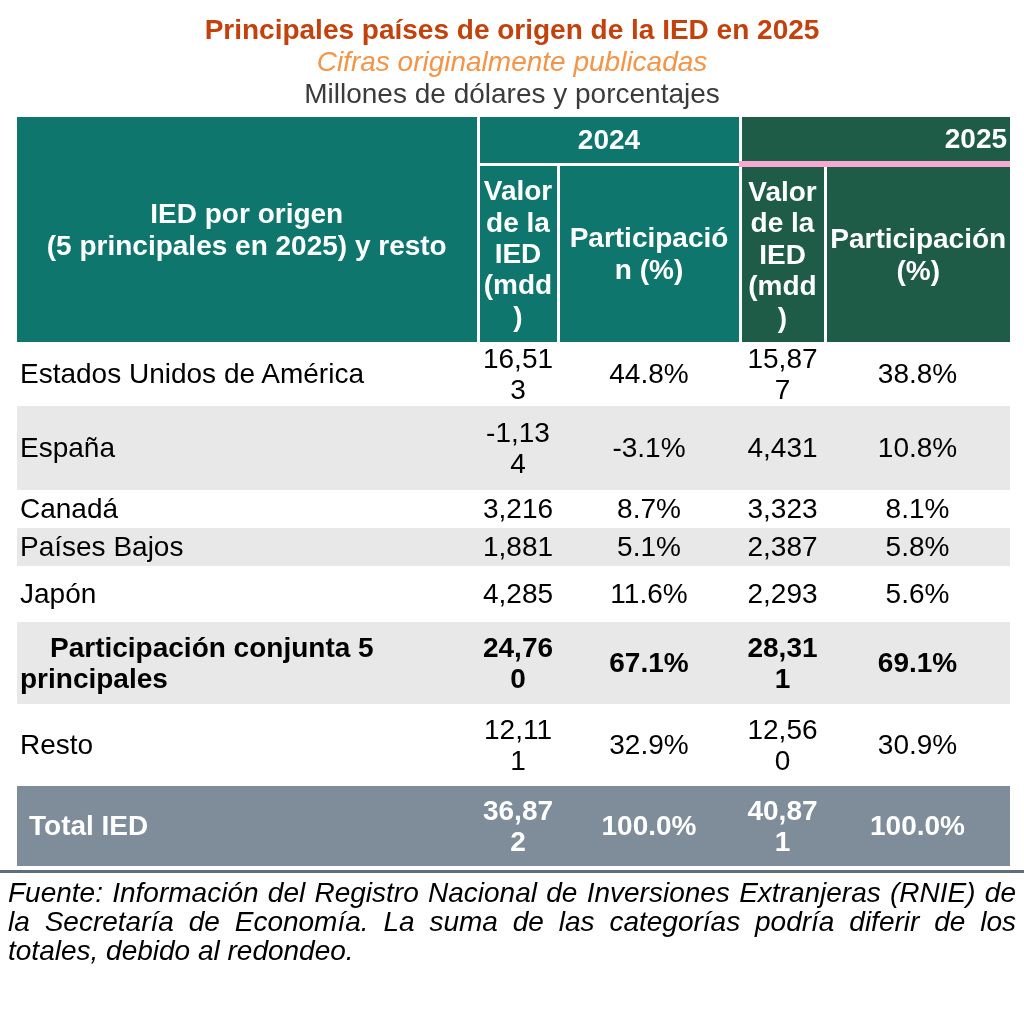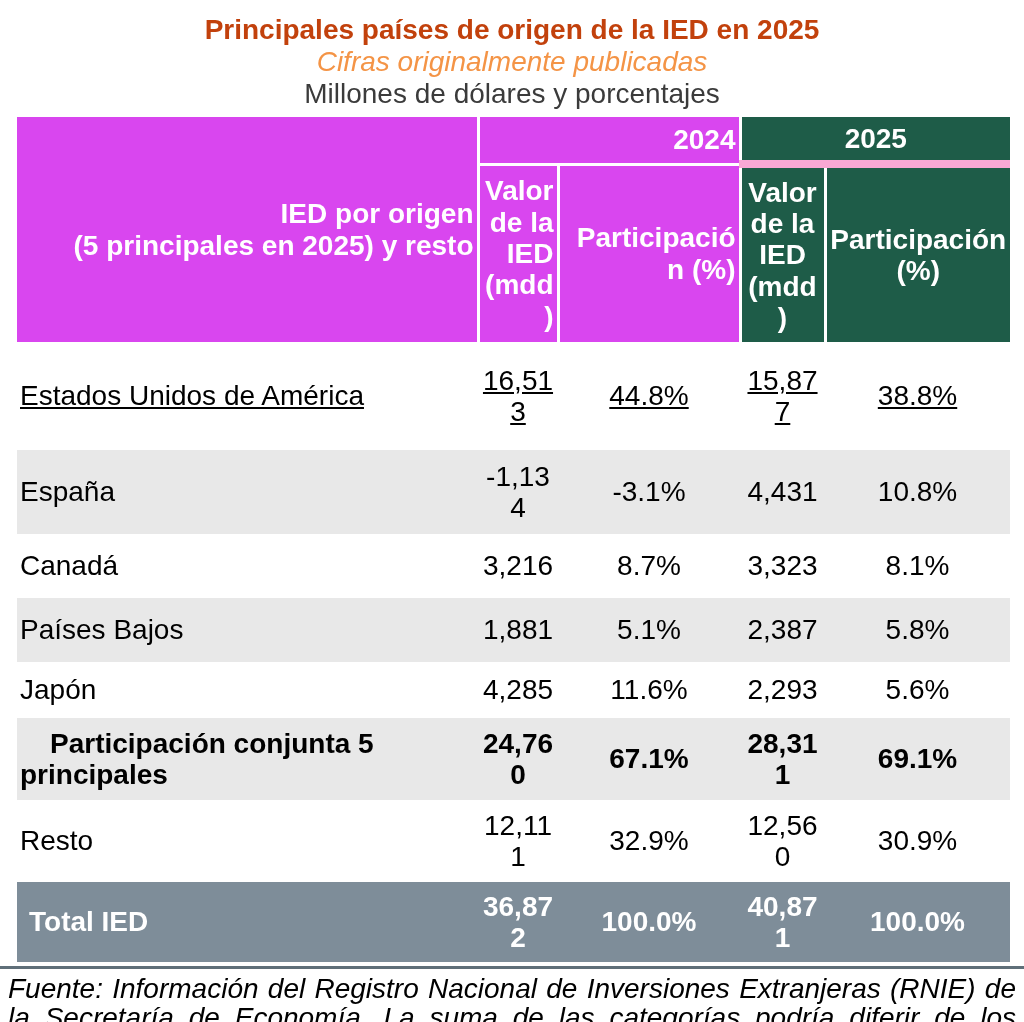--- a/index.html
+++ b/index.html
@@ -52,37 +52,37 @@
     word-wrap: break-word;
     hyphens: none;
   }
   
   .hdr {
     color: #ffffff;
     font-weight: bold;
     text-align: center;
     line-height: 1.12;
   }
-  .bg-slate { background: #d946ef; text-align: right; }
+  .bg-slate { background: #0f766e; }
   .bg-green { background: #1e5c48; }
   .th-origin {
     white-space: pre-line;
     border-right: 3px solid #ffffff;
     font-size: 28px;
   }
   .tr-years { height: 47px; }
   .tr-subhdr { height: 178px; }
   .th-year-2024 { border-right: 3px solid #ffffff; border-bottom: 3px solid #ffffff; }
-  .th-year-2025 { border-bottom: 8px solid #f9a8d4; }
+  .th-year-2025 { border-bottom: 6px solid #f9a8d4; text-align: right; }
   .th-v24, .th-p24, .th-v25 { border-right: 3px solid #ffffff; }
   .th-p24, .th-p25 { padding: 0 7px; }
   
-  .row-h-tall  { height: 108px; text-decoration: underline; }
+  .row-h-tall  { height: 64px; }
   .row-h-tall2 { height: 84px; border-radius: 25px; }
-  .row-h-short { height: 64px; }
+  .row-h-short { height: 38px; }
   .row-h-mid   { height: 56px; }
   .row-h-key   { height: 82px; }
   .row-h-total { height: 80px; }
   .zebra { background: #e8e8e8; }
   td.row-label {
     text-align: left;
     padding-left: 34px;
     padding-right: 8px;
     line-height: 1.12;
   }

